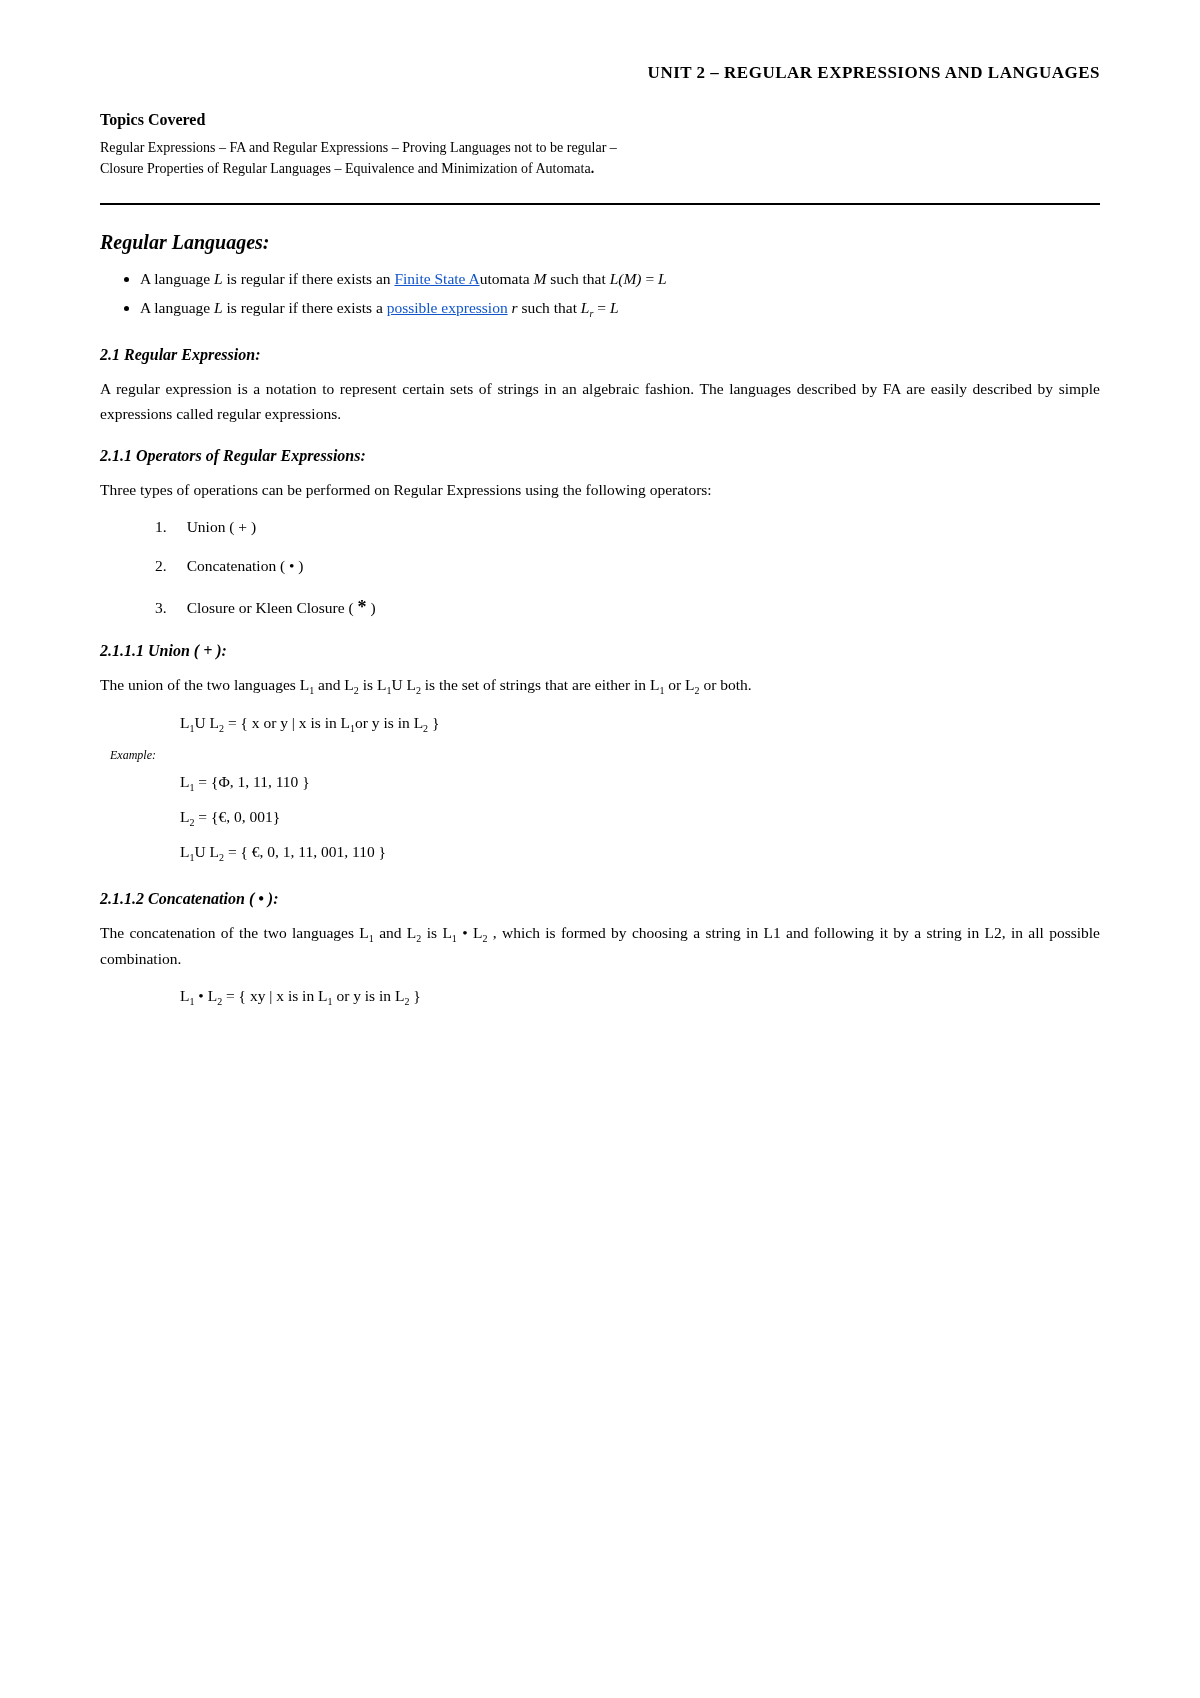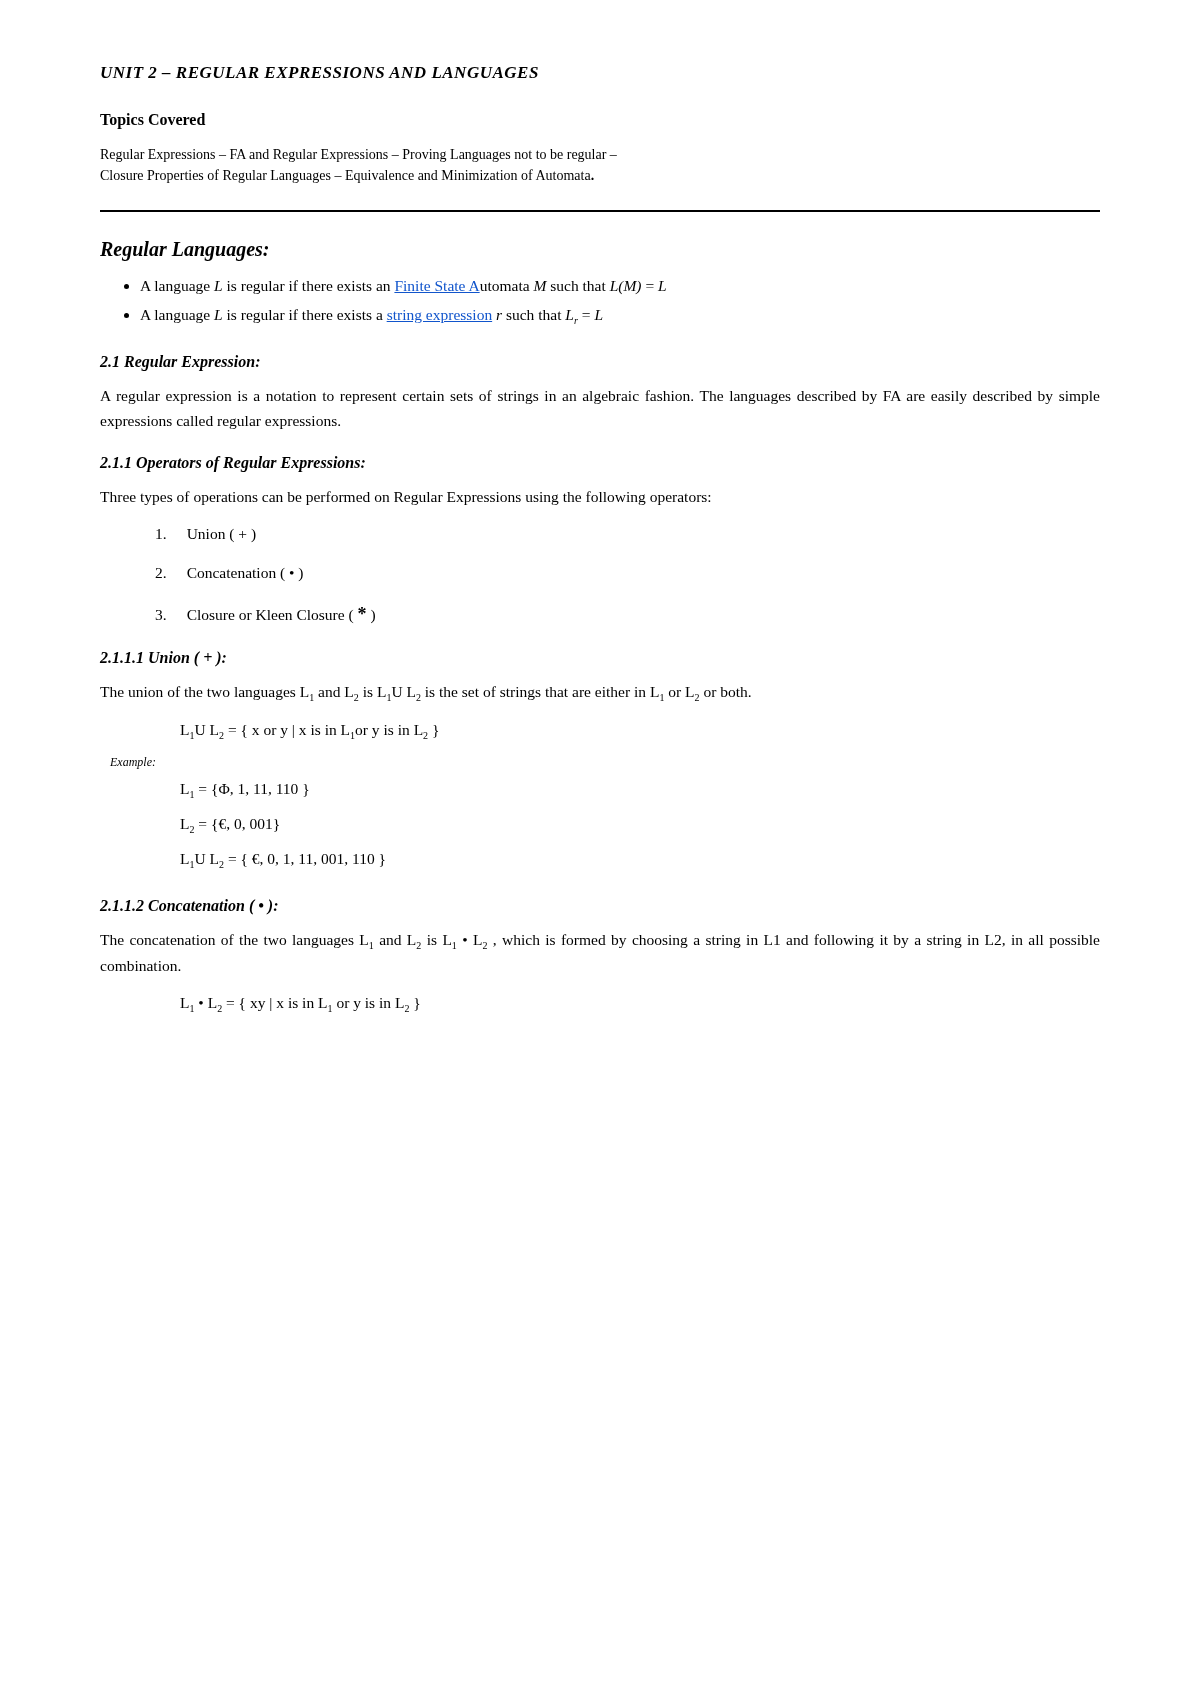--- a/index.html
+++ b/index.html
@@ -11,31 +11,30 @@
       background: #fff;
       font-family: "Times New Roman", Times, serif;
       font-size: 16px;
       color: #000;
       width: 1200px;
       min-height: 1698px;
       padding: 60px 100px;
       line-height: 1.5;
     }
     .page-title {
-      text-align: left;
+      text-align: right;
       font-weight: bold;
-      font-style: italic;
       font-size: 17px;
       letter-spacing: 0.5px;
       margin-bottom: 22px;
     }
     .topics-covered-label {
       font-weight: bold;
       font-size: 16px;
-      margin-bottom: 12px;
+      margin-bottom: 5px;
     }
     .topics-text {
       font-size: 14px;
       margin-bottom: 24px;
       text-align: justify;
     }
     .topics-text strong {
       font-weight: bold;
     }
     hr.divider {
@@ -119,21 +118,21 @@
 </div>
 
 <hr class="divider">
 
 <div class="section-heading-italic-bold">Regular Languages:</div>
 <ul class="bullet-list">
   <li>
     A language <em>L</em> is regular if there exists an <a class="link">Finite State A</a>utomata <em>M</em> such that <em>L(M)</em> = <em>L</em>
   </li>
   <li>
-    A language <em>L</em> is regular if there exists a <a class="link">string expression</a> <em>r</em> such that <em>L<sub>r</sub></em> = <em>L</em>
+    A language <em>L</em> is regular if there exists a <a class="link">possible expression</a> <em>r</em> such that <em>L<sub>r</sub></em> = <em>L</em>
   </li>
 </ul>
 
 <div class="sub-heading">2.1 Regular Expression:</div>
 <div class="body-text">A regular expression is a notation to represent certain sets of strings in an algebraic fashion. The languages described by FA are easily described by simple expressions called regular expressions.</div>
 
 <div class="sub-heading">2.1.1 Operators of Regular Expressions:</div>
 <div class="body-text">Three types of operations can  be performed on Regular Expressions using the following operators:</div>
 
 <ol class="numbered-list" style="list-style:none; margin-left:55px;">

